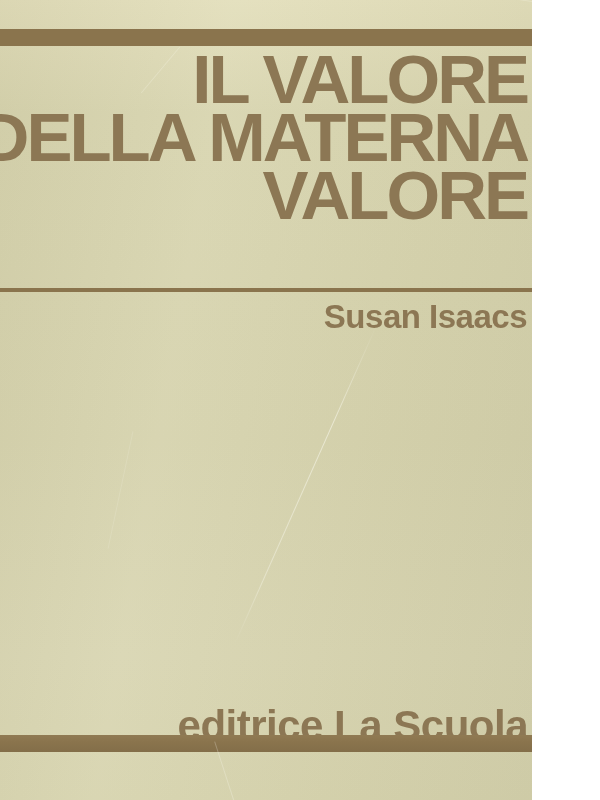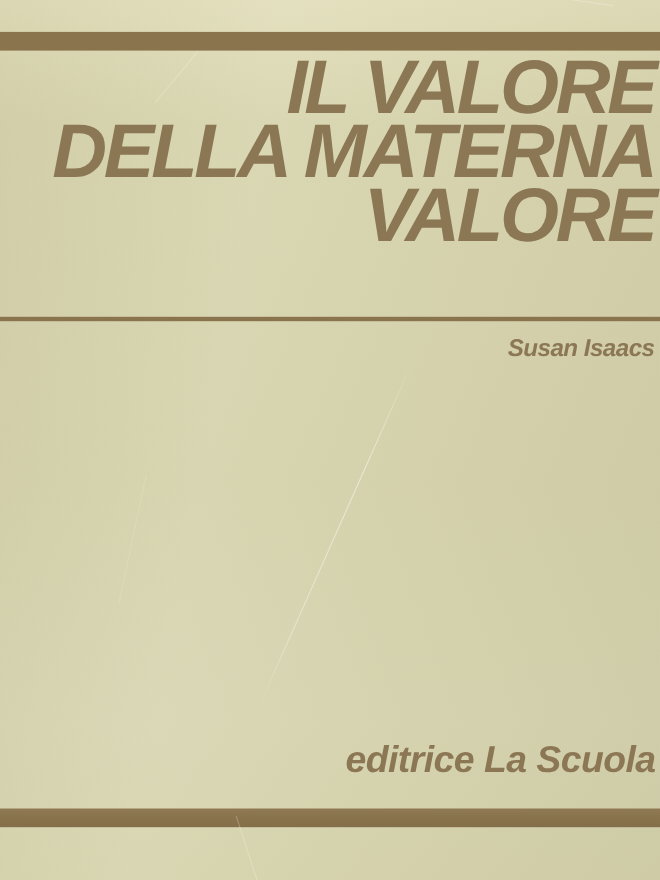--- a/index.html
+++ b/index.html
@@ -6,31 +6,30 @@
     margin: 0;
     padding: 0;
     width: 600px;
     height: 800px;
     overflow: hidden;
     font-family: "Liberation Sans", sans-serif;
   }
 
   .cover {
     position: relative;
-    width: 600px;
+    width: 532px;
     height: 800px;
     background:
       linear-gradient(180deg,
         var(--color-paper-top, #e3dfbc) 0%,
         var(--color-background, #d8d5b0) 14%,
         #d6d3ae 55%,
         #d9d6b3 82%,
         #d7d4af 100%);
     overflow: hidden;
-    font-style: italic;
   }
 
   
   .paper-shade {
     position: absolute;
     inset: 0;
     background:
       linear-gradient(100deg,
         rgba(90, 80, 40, 0.06) 0%,
         rgba(255, 255, 250, 0.05) 35%,
@@ -74,33 +73,33 @@
     width: 600px;
     height: 4px;
     background: var(--color-bar, #8a744d);
   }
 
   .author {
     position: absolute;
     top: 299px;
     right: 5px;
     color: var(--color-ink, #8c7754);
-    font-size: 22px;
+    font-size: 33px;
     line-height: 36px;
     font-weight: bold;
     letter-spacing: -0.5px;
     white-space: nowrap;
   }
 
   .publisher {
     position: absolute;
-    top: 671px;
+    top: 706px;
     right: 4px;
     color: var(--color-ink, #8c7754);
-    font-size: 34px;
+    font-size: 42px;
     line-height: 40px;
     font-weight: bold;
     letter-spacing: -0.5px;
     white-space: nowrap;
   }
 
   
   .scratch {
     position: absolute;
     background: rgba(255, 255, 248, 0.45);

